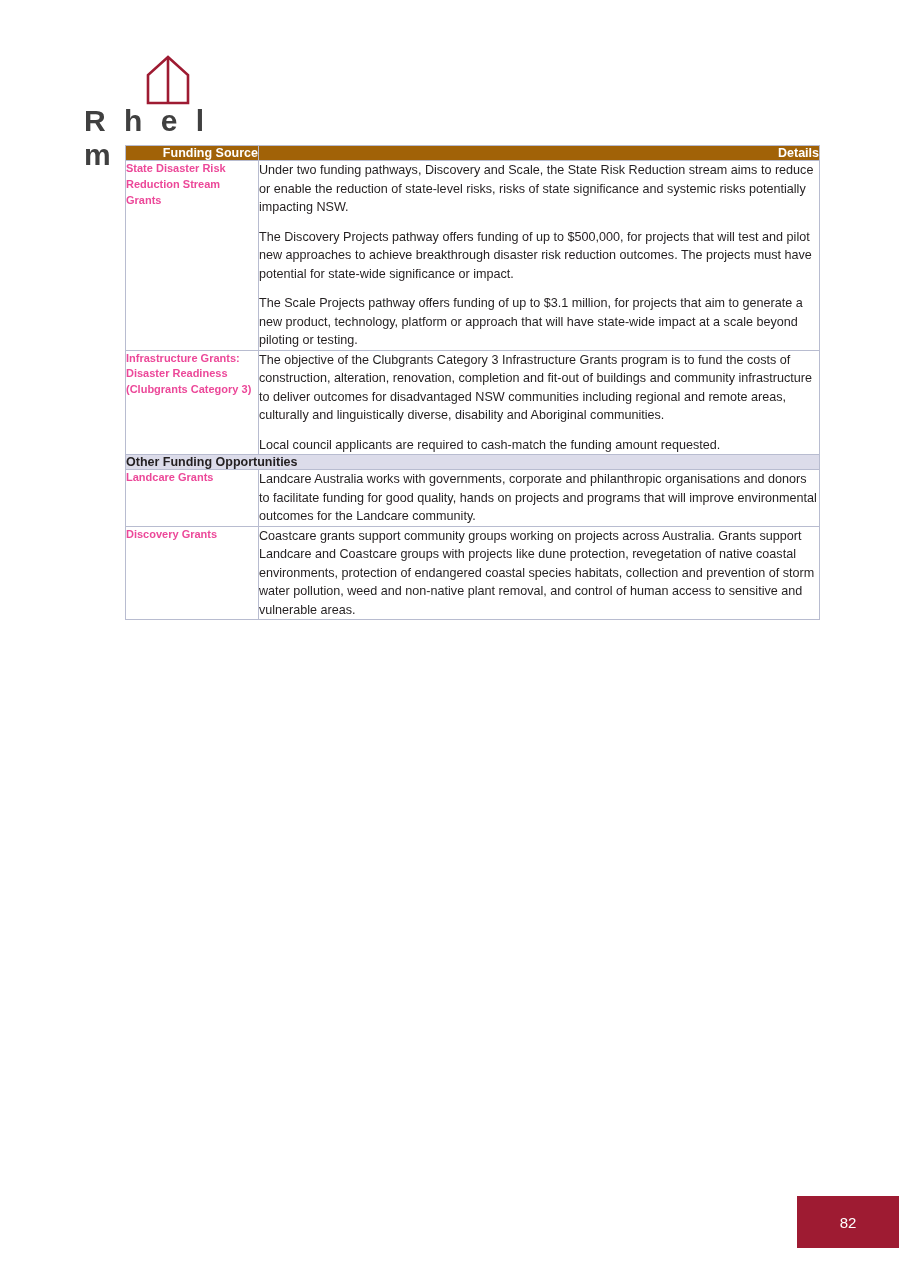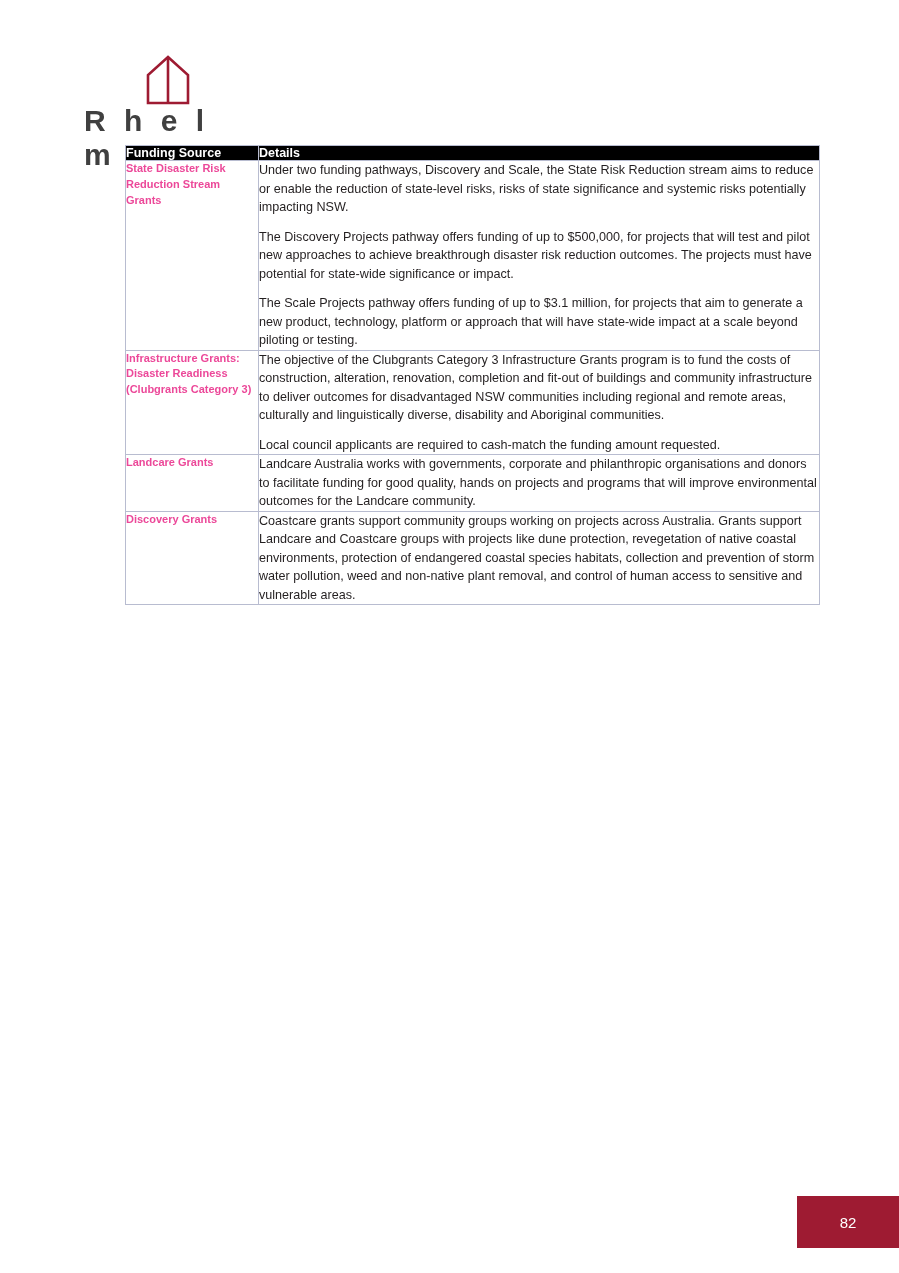--- a/index.html
+++ b/index.html
@@ -69,25 +69,25 @@
     border-collapse: collapse;
     width: 694px;
     table-layout: fixed;
   }
   table.funding td, table.funding th {
     vertical-align: top;
     border: 1px solid #b8bcd0;
     padding: 0;
   }
   .hdr-row th {
-    background: #000000;
+    background: #a16207;
     color: #ffffff;
     font-size: 12.5px;
     font-weight: bold;
-    text-align: left;
+    text-align: right;
     padding: 6px 9px 7px 9px;
     border: 1px solid #44477a;
     margin-top: 42px;
   }
   .col-source { width: 133px; }
   .col-details { width: 561px; }
 
   td.source-cell {
     font-size: 11px;
     font-weight: bold;
@@ -170,20 +170,23 @@
       </tr>
 
       <tr>
         <td class="source-cell">Infrastructure Grants: Disaster Readiness (Clubgrants Category 3)</td>
         <td class="details-cell">
           <p>The objective of the Clubgrants Category 3 Infrastructure Grants program is to fund the costs of construction, alteration, renovation, completion and fit-out of buildings and community infrastructure to deliver outcomes for disadvantaged NSW communities including regional and remote areas, culturally and linguistically diverse, disability and Aboriginal communities.</p>
           <p>Local council applicants are required to cash-match the funding amount requested.</p>
         </td>
       </tr>
 
+      <tr class="subhead-row">
+        <td colspan="2">Other Funding Opportunities</td>
+      </tr>
 
       <tr>
         <td class="source-cell v-center">Landcare Grants</td>
         <td class="details-cell">
           <p>Landcare Australia works with governments, corporate and philanthropic organisations and donors to facilitate funding for good quality, hands on projects and programs that will improve environmental outcomes for the Landcare community.</p>
         </td>
       </tr>
 
       <tr>
         <td class="source-cell v-center">Discovery Grants</td>

